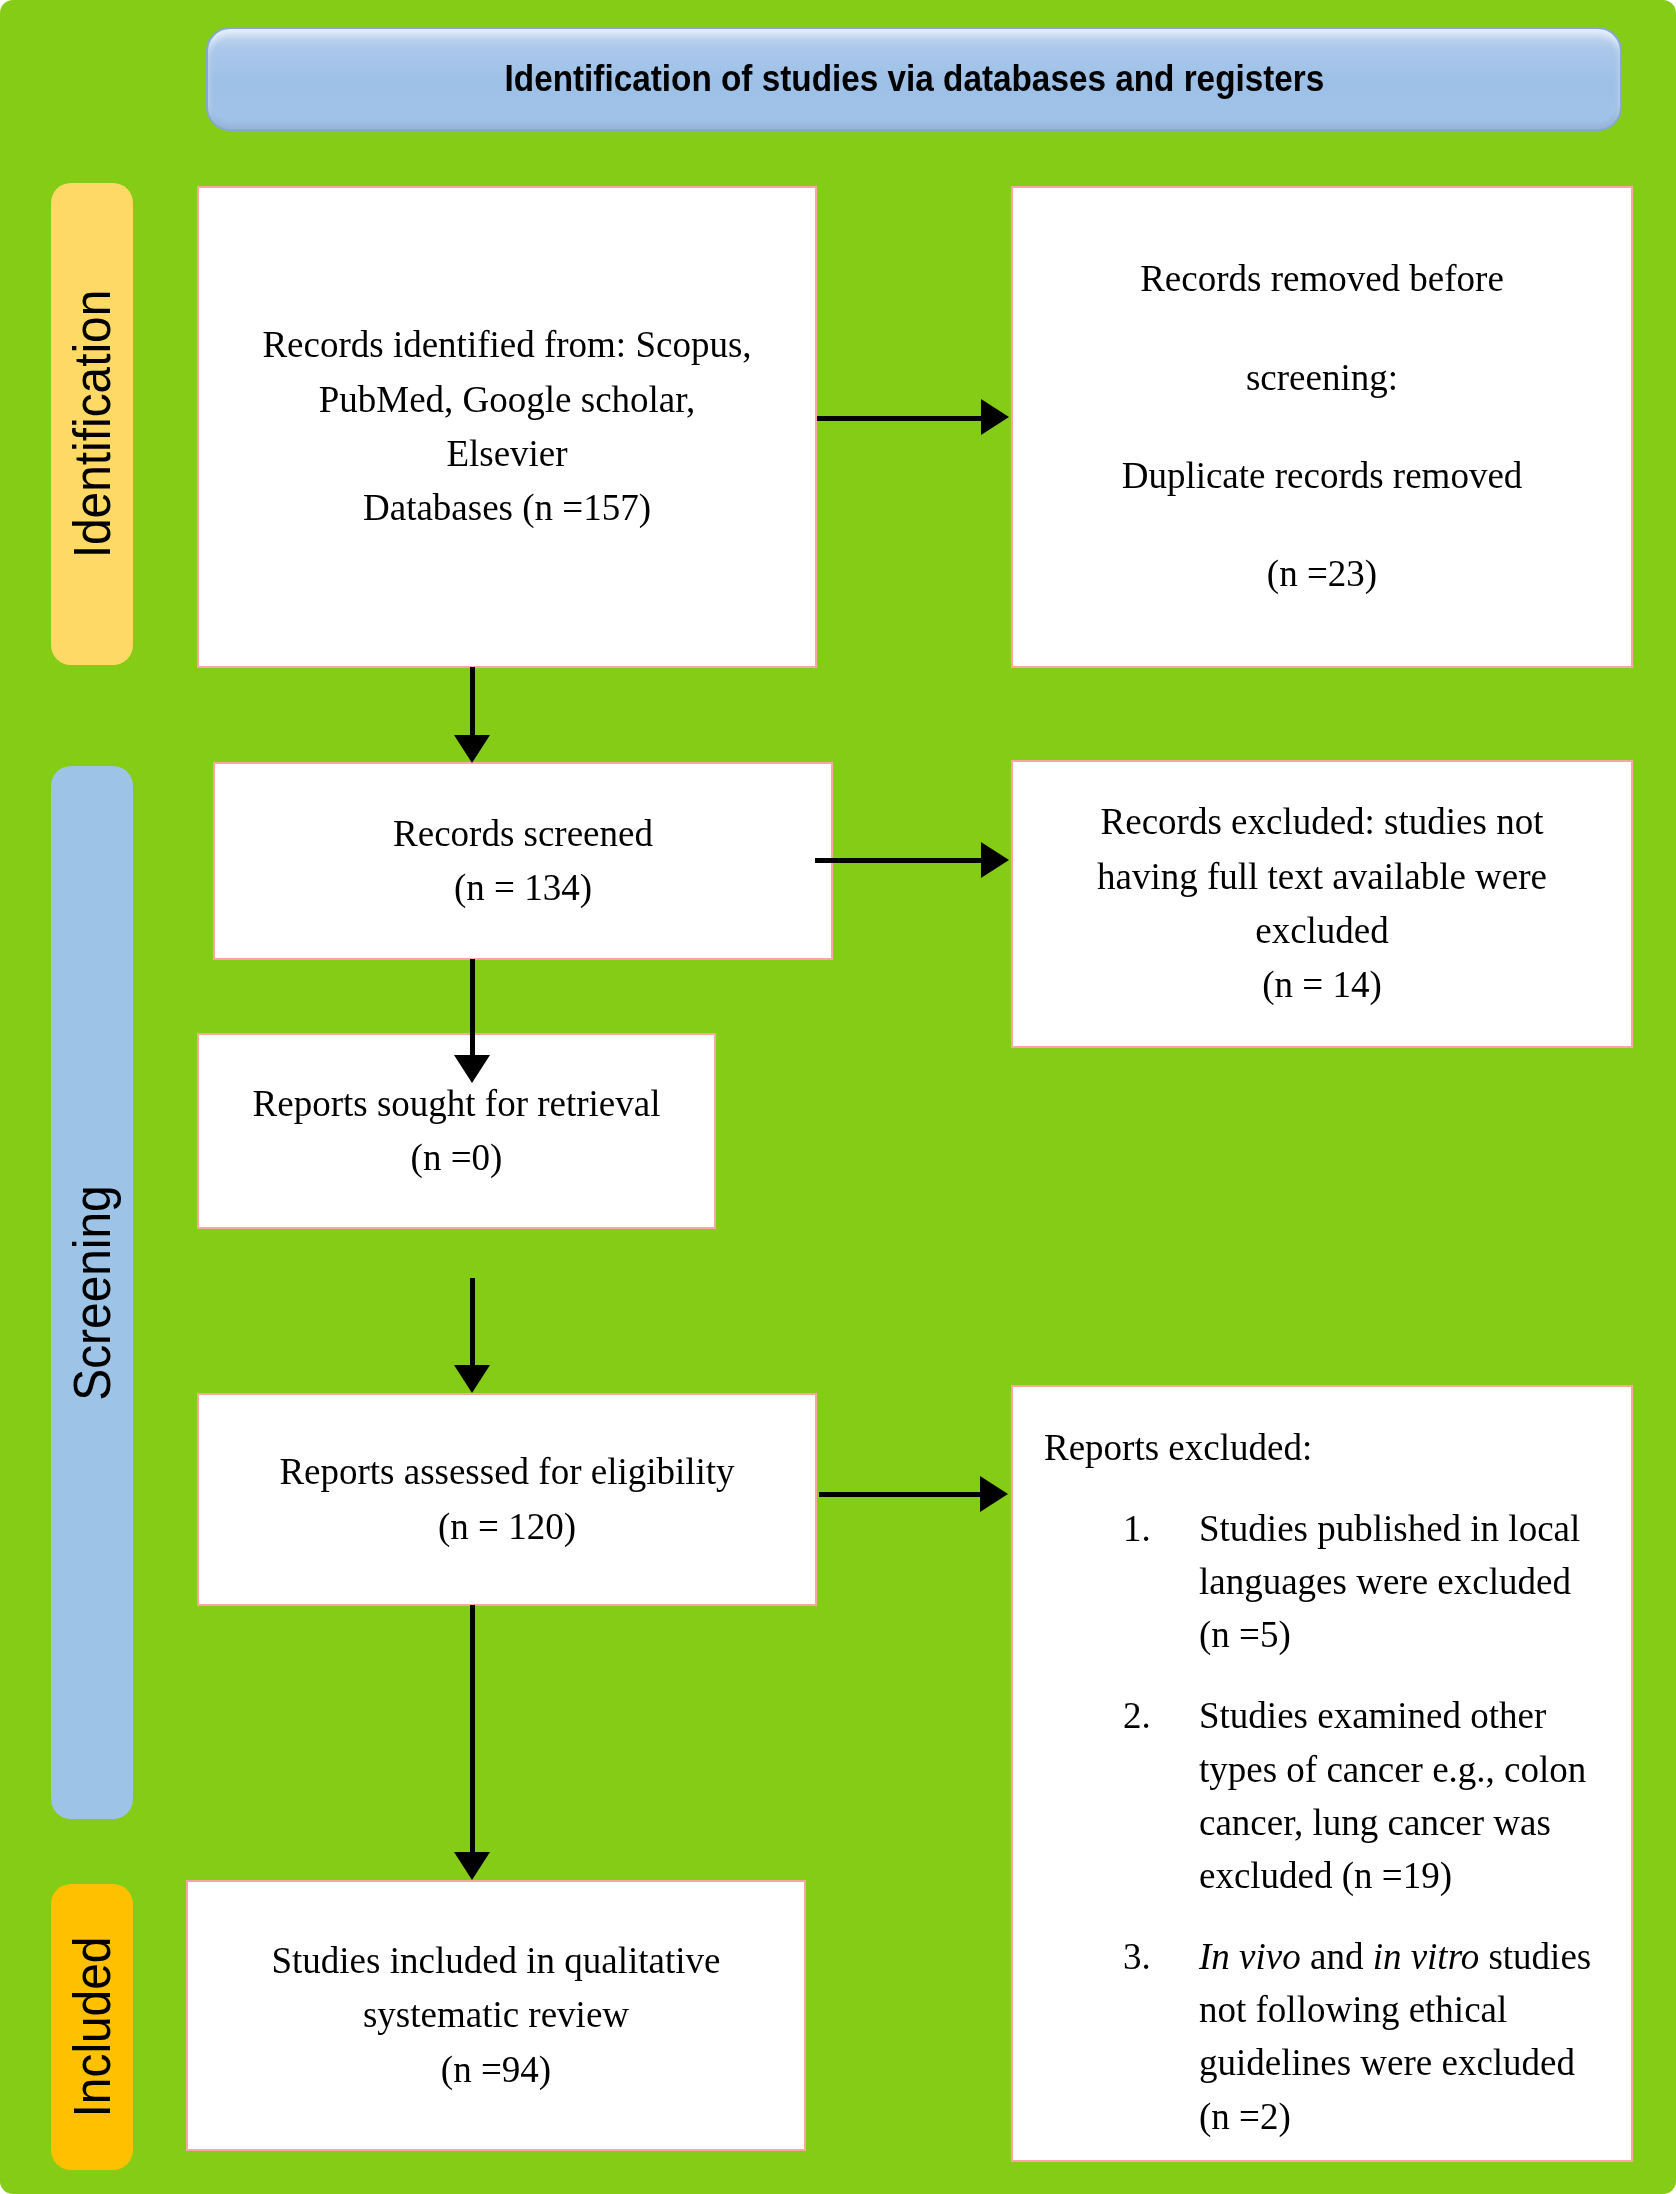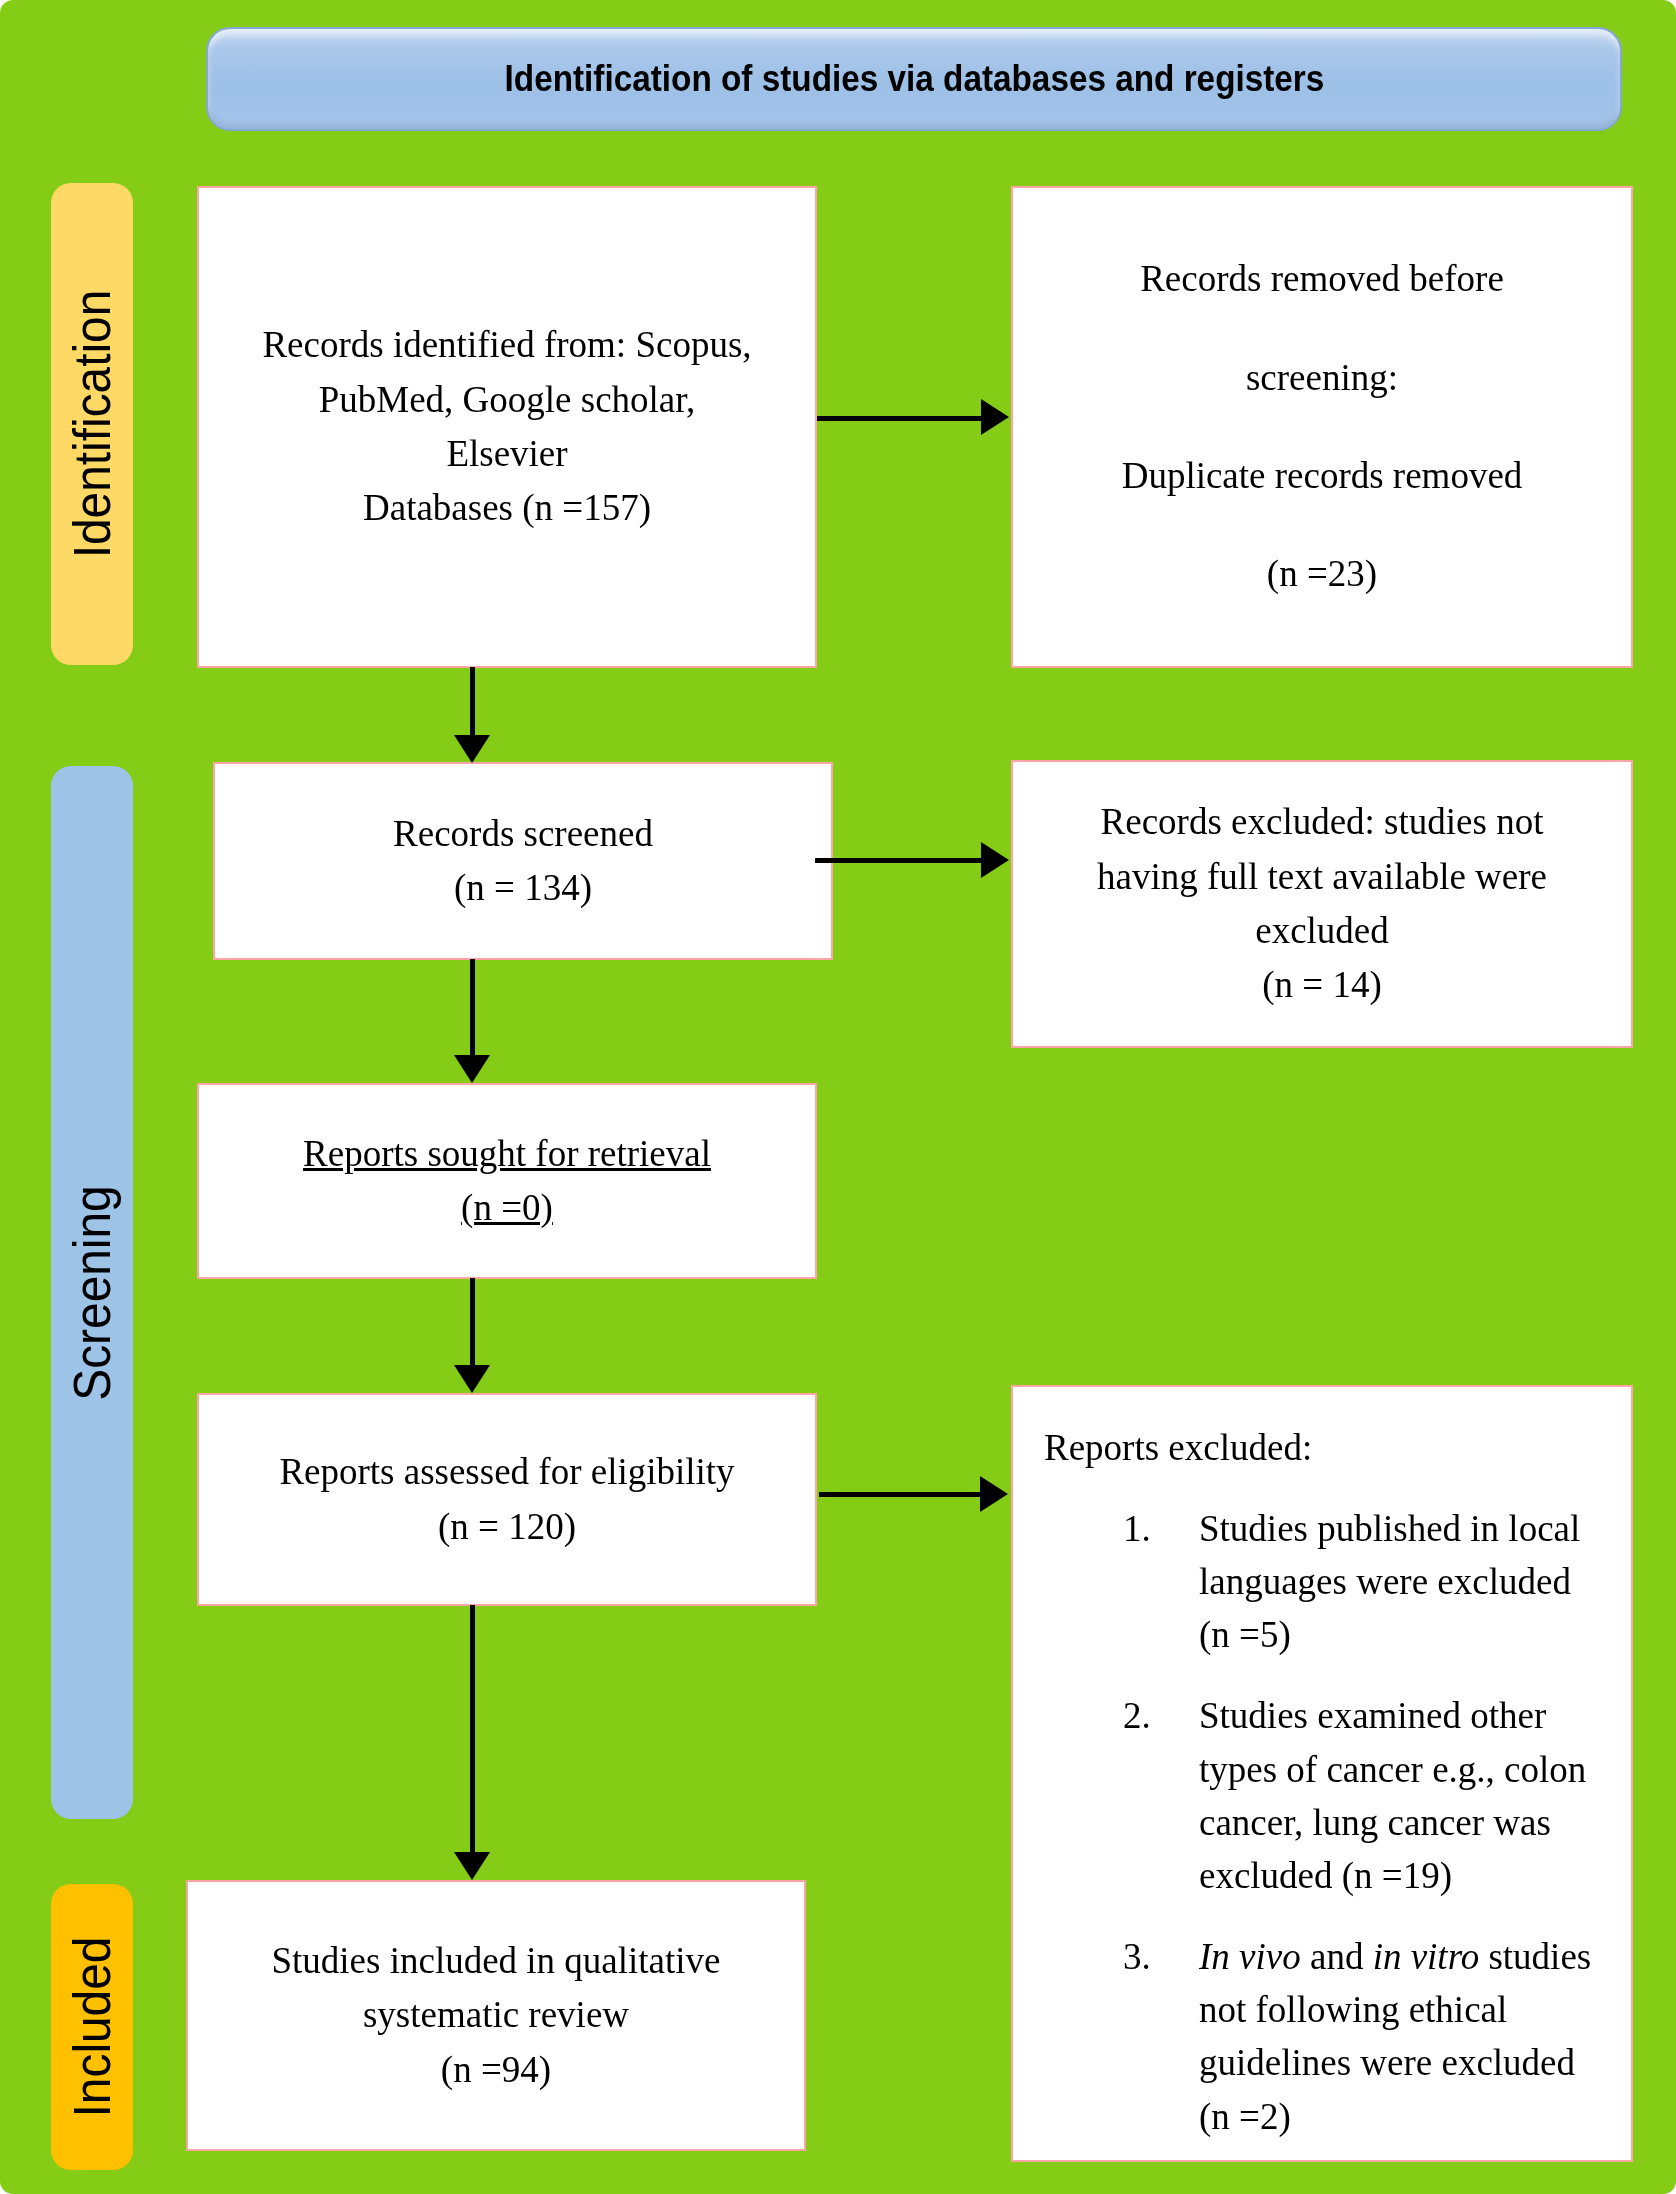--- a/index.html
+++ b/index.html
@@ -36,21 +36,21 @@
   .fbox{
     position:absolute;border:2px solid #fca5a5;background:#fff;box-sizing:border-box;
     display:flex;flex-direction:column;align-items:center;justify-content:center;
     text-align:center;font-size:37px;line-height:1.47;
   }
   .fbox .ln{display:block;}
   .box-records-identified{left:197px;top:186px;width:620px;height:482px;}
   .box-records-removed{left:1011px;top:186px;width:622px;height:482px;gap:44px;}
   .box-records-screened{left:197px;top:762px;width:620px;height:198px;margin-left:16px;}
   .box-records-excluded{left:1011px;top:760px;width:622px;height:288px;}
-  .box-reports-sought{left:197px;top:1083px;width:620px;height:196px;text-decoration:underline;}
+  .box-reports-sought{left:197px;top:1033px;width:519px;height:196px;}
   .box-reports-assessed{left:197px;top:1393px;width:620px;height:213px;}
   .box-studies-included{left:186px;top:1880px;width:620px;height:271px;}
   .box-reports-excluded-list{
     left:1011px;top:1385px;width:622px;height:777px;
     align-items:flex-start;justify-content:space-between;text-align:left;
     padding:34px 20px 17px 31px;line-height:1.44;
   }
   .list-title{display:block;}
   .li{display:flex;align-items:flex-start;}
   .li-num{flex:0 0 76px;margin-left:79px;}

